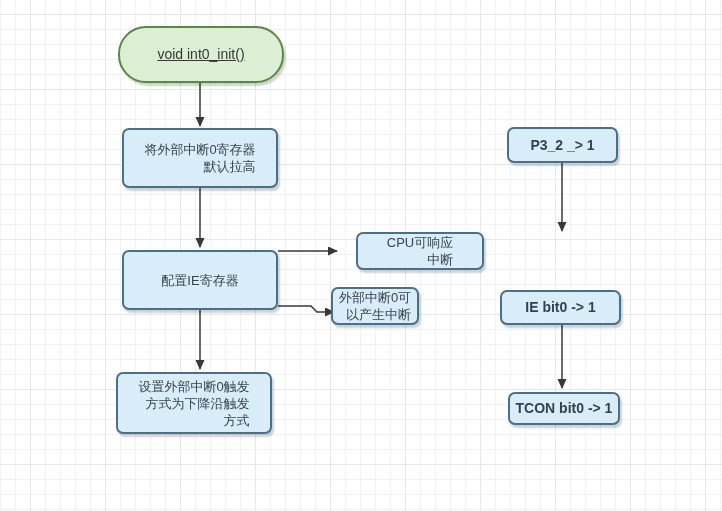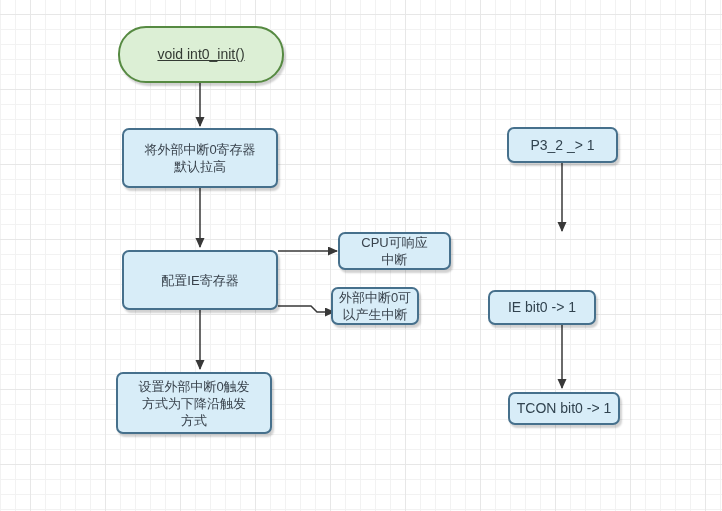--- a/index.html
+++ b/index.html
@@ -20,26 +20,26 @@
   .connectors{position:absolute;left:0;top:0;width:722px;height:511px;pointer-events:none;}
   .node{
     position:absolute;box-sizing:border-box;
     display:flex;align-items:center;justify-content:center;
     text-align:center;
     background:#d8edf8;border:2px solid #46708c;border-radius:7px;
     box-shadow:2px 3px 2px rgba(0,0,0,0.18);
     color:#39434d;font-size:13px;line-height:17px;
     cursor:default;
   }
-  .node .ln{display:block;}
+  .node .ln{display:block;text-align:right;}
   .start{
     background:#dcefd5;border:2px solid #568a42;border-radius:28px;
     font-size:14px;color:#333a33;text-decoration:underline;
   }
-  .code{font-size:14px;color:#31434f;}
+  .code{font-size:14px;color:#31434f;font-weight:bold;}
 </style>
 </head>
 <body>
 
 <div class="canvas">
 
   <svg class="connectors" width="722" height="511" viewBox="0 0 722 511">
     <defs>
       <marker id="arrow" markerUnits="userSpaceOnUse" markerWidth="12" markerHeight="10" refX="9" refY="4.5" orient="auto">
         <path d="M0,0 L10,4.5 L0,9 Z" fill="#383838"></path>
@@ -68,34 +68,34 @@
   <div class="node" style="left:122px;top:250px;width:156px;height:60px">配置IE寄存器</div>
 
   <div class="node" style="left:116px;top:372px;width:156px;height:62px">
     <div>
       <span class="ln">设置外部中断0触发</span>
       <span class="ln">方式为下降沿触发</span>
       <span class="ln">方式</span>
     </div>
   </div>
 
-  <div class="node" style="left:338px;top:232px;width:113px;height:38px">
+  <div class="node" style="left:356px;top:232px;width:128px;height:38px">
     <div>
       <span class="ln">CPU可响应</span>
       <span class="ln">中断</span>
     </div>
   </div>
 
   <div class="node" style="left:331px;top:287px;width:88px;height:38px">
     <div>
       <span class="ln">外部中断0可</span>
       <span class="ln">以产生中断</span>
     </div>
   </div>
 
   <div class="node code" style="left:507px;top:127px;width:111px;height:36px">P3_2 _&gt; 1</div>
 
 
-  <div class="node code" style="left:488px;top:290px;width:108px;height:35px">IE bit0 -&gt; 1</div>
+  <div class="node code" style="left:500px;top:290px;width:121px;height:35px">IE bit0 -&gt; 1</div>
 
   <div class="node code" style="left:508px;top:392px;width:112px;height:33px">TCON bit0 -&gt; 1</div>
 
 </div>
 
 </body></html>

